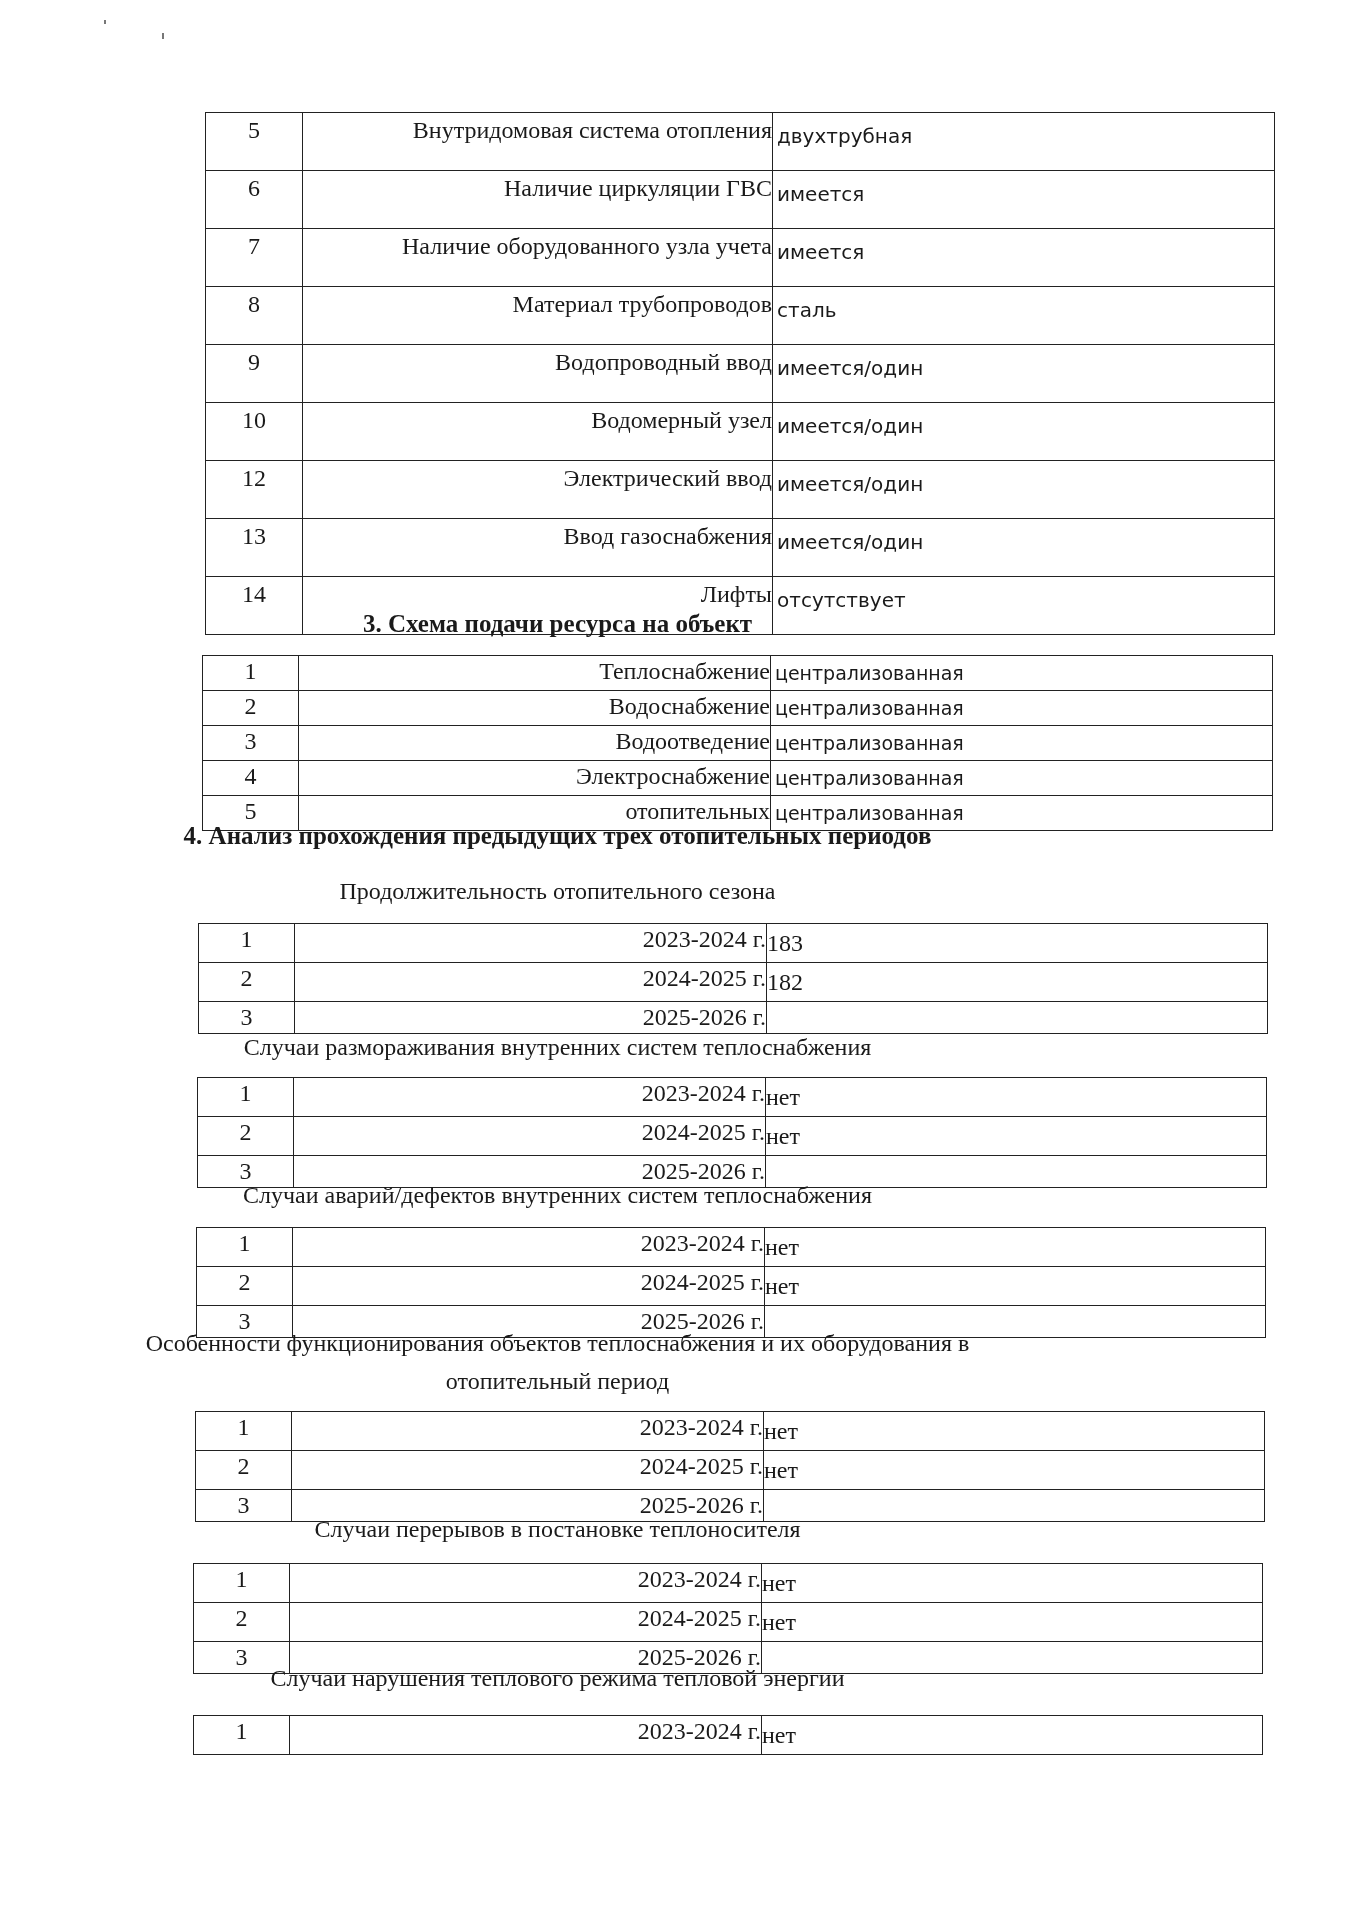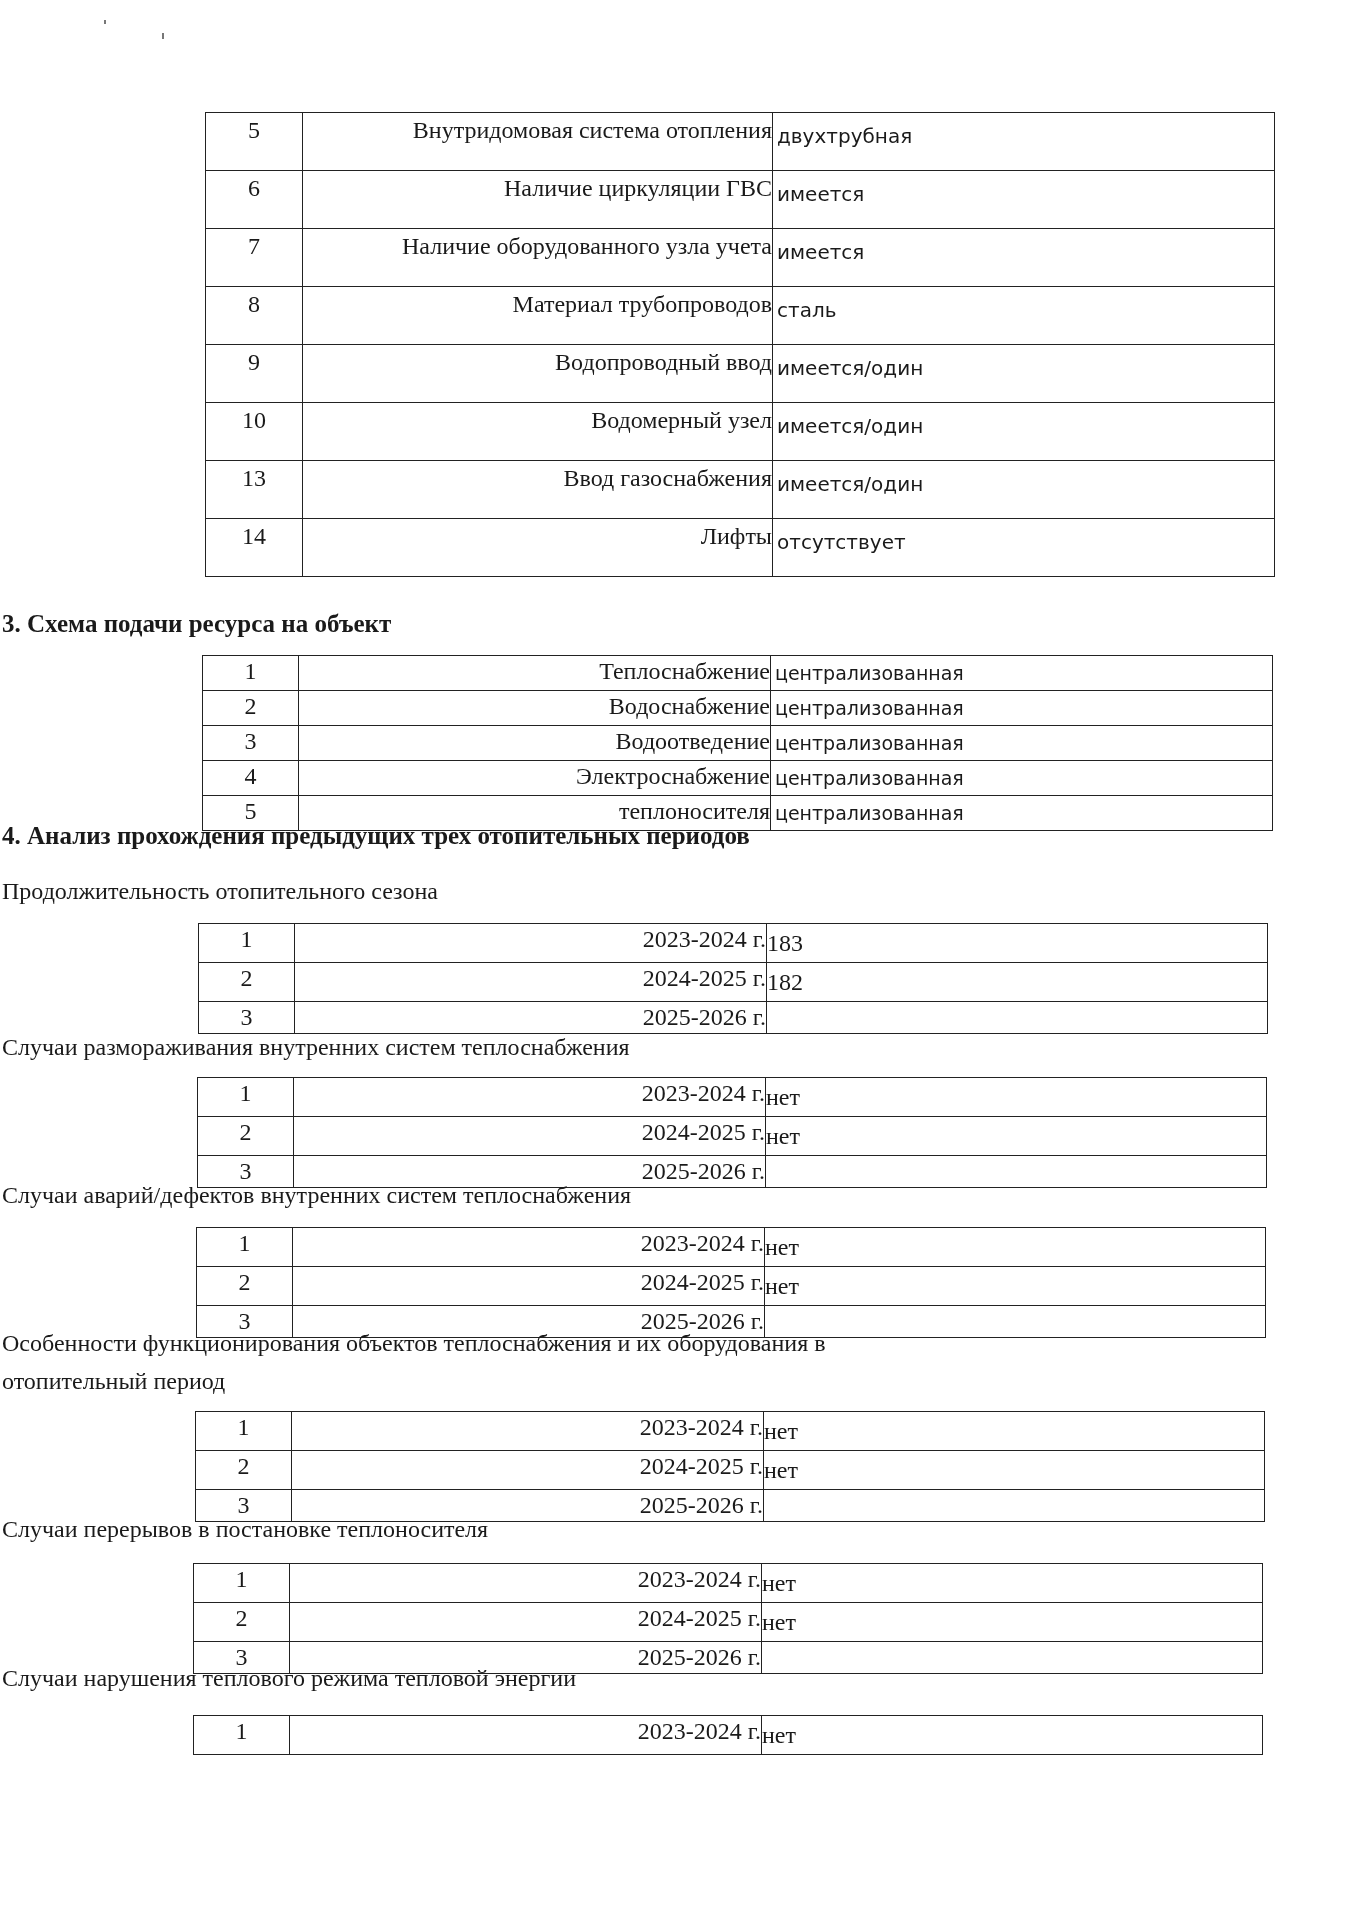--- a/index.html
+++ b/index.html
@@ -12,21 +12,21 @@
   .tbl td.name { text-align: right; font-family: "Liberation Serif", serif; font-size: 24px; margin-left: 44px; }
   .tbl td.val { text-align: left; padding-left: 4px; font-family: "DejaVu Sans", "Liberation Sans", sans-serif; font-size: 20px; }
   .tbl td.valc { font-family: "Liberation Serif", serif; font-size: 24px; }
   
   .tA td { height: 47px; line-height: 26px; padding-top: 4px; }
   .tA td.val { padding-top: 10px; }
   
   .tS td { height: 31px; line-height: 30px; }
   .tS td.val { line-height: 34px; font-size: 19px; }
   .tS td.valc { line-height: 38px; }
-  .heading { position: absolute; left: 2px; width: 1083px; font-family: "Liberation Serif", serif; }
+  .heading { position: absolute; left: 16px; width: 1083px; text-align: center; font-family: "Liberation Serif", serif; }
   .h-bold { font-weight: bold; font-size: 25px; }
   .h-sub { font-size: 24px; }
 </style>
 </head>
 <body>
 
 <div class="scan-mark" style="left:104px;top:20px;"></div>
 <div class="scan-mark" style="left:162px;top:33px;height:6px;"></div>
 
 <table class="tbl tA" style="left:205px;top:112px;width:1069px;">
@@ -60,20 +60,25 @@
         <td class="num">9</td>
         <td class="name">Водопроводный ввод</td>
         <td class="val">имеется/один</td>
       </tr>
   <tr>
         <td class="num">10</td>
         <td class="name">Водомерный узел</td>
         <td class="val">имеется/один</td>
       </tr>
   <tr>
+        <td class="num">12</td>
+        <td class="name">Электрический ввод</td>
+        <td class="val">имеется/один</td>
+      </tr>
+  <tr>
         <td class="num">13</td>
         <td class="name">Ввод газоснабжения</td>
         <td class="val">имеется/один</td>
       </tr>
   <tr>
         <td class="num">14</td>
         <td class="name">Лифты</td>
         <td class="val">отсутствует</td>
       </tr>
 </tbody>
@@ -102,21 +107,21 @@
         <td class="name">Водоотведение</td>
         <td class="val">централизованная</td>
       </tr>
   <tr>
         <td class="num">4</td>
         <td class="name">Электроснабжение</td>
         <td class="val">централизованная</td>
       </tr>
   <tr>
         <td class="num">5</td>
-        <td class="name">теплоносителя</td>
+        <td class="name">отопительных</td>
         <td class="val">централизованная</td>
       </tr>
 </tbody>
   </table>
 
 <div class="heading h-bold" style="top:822px;">4. Анализ прохождения предыдущих трех отопительных периодов</div>
 
 <div class="heading h-sub" style="top:878px;">Продолжительность отопительного сезона</div>
 <table class="tbl tS" style="left:198px;top:923px;width:1069px;">
   <colgroup>

